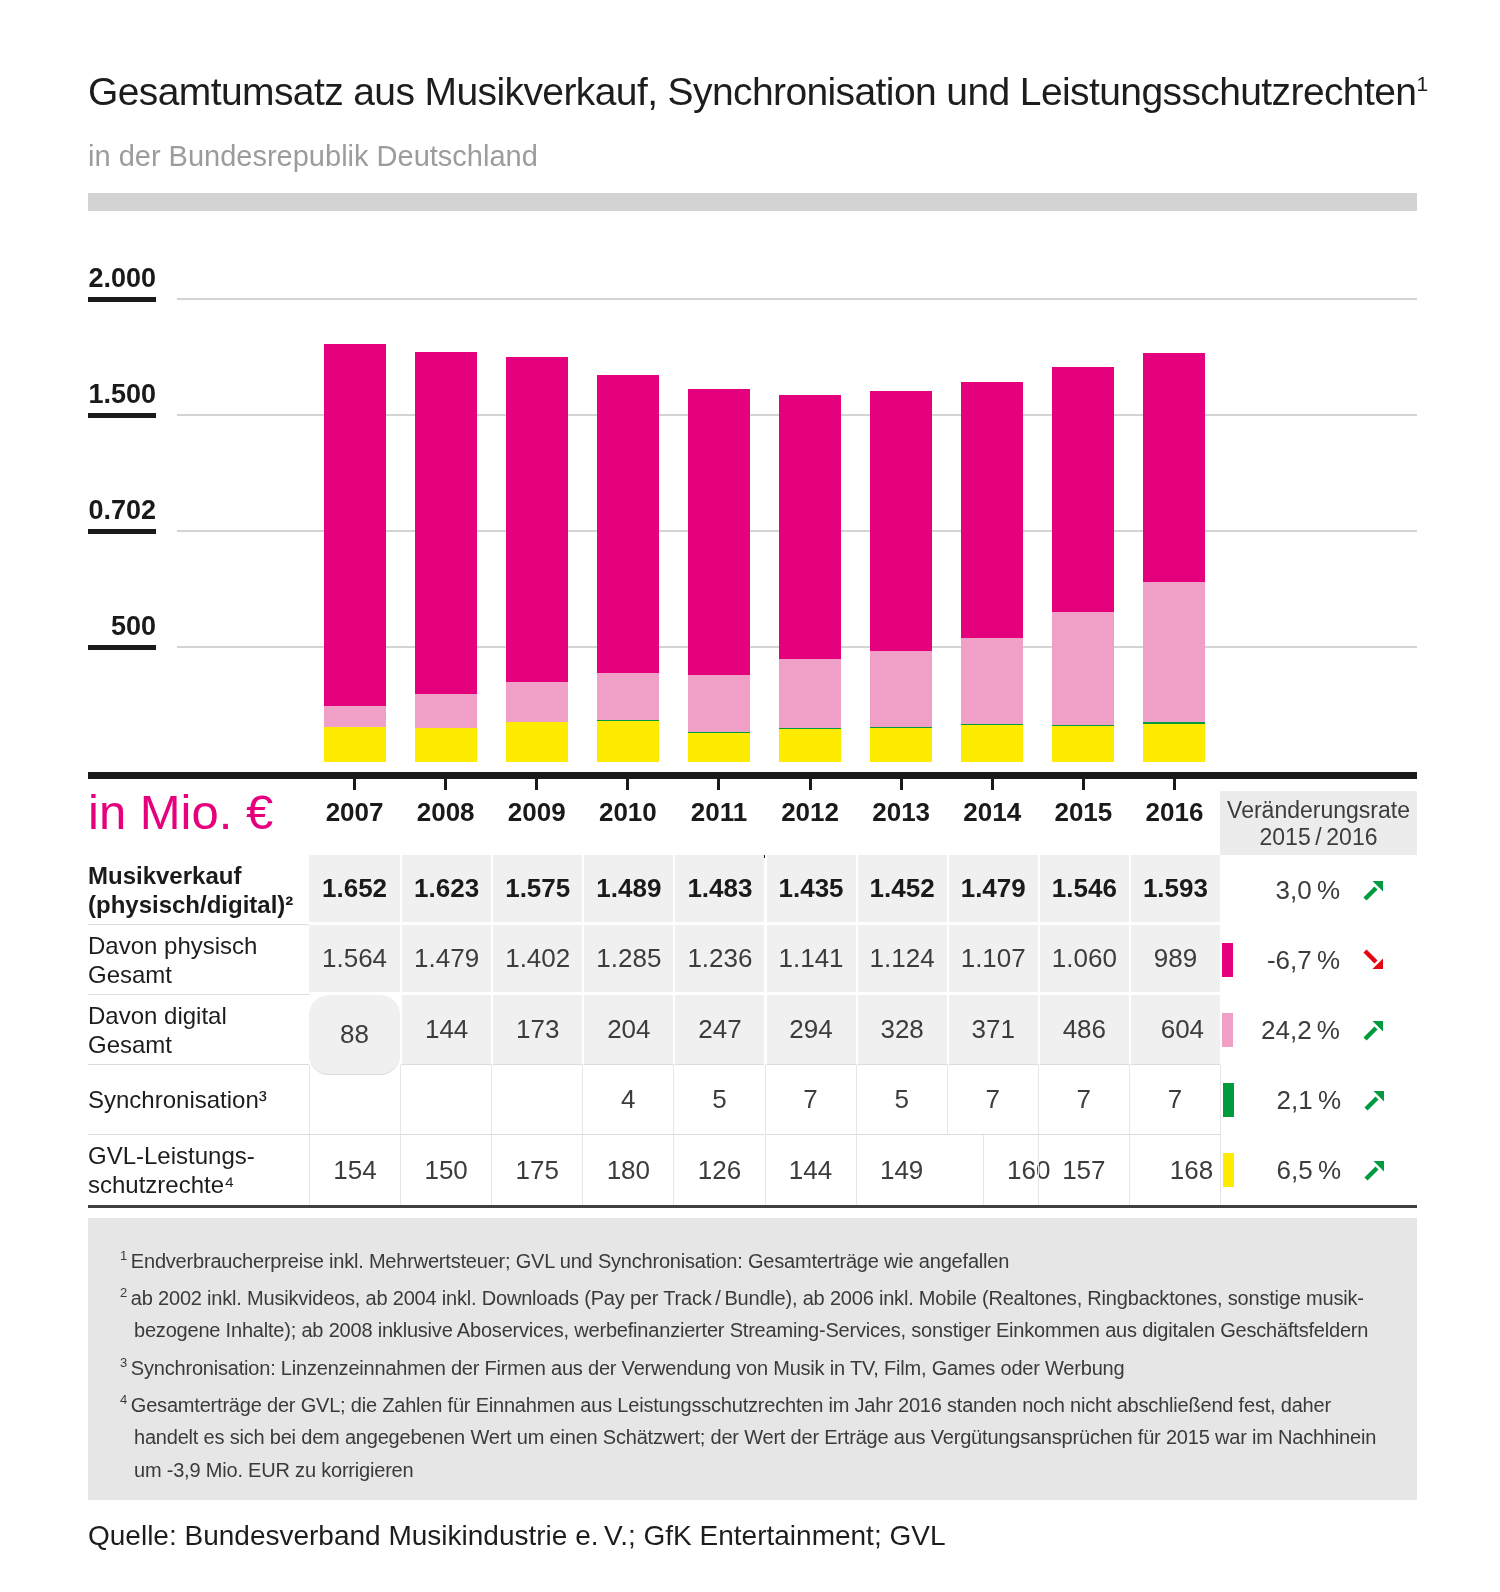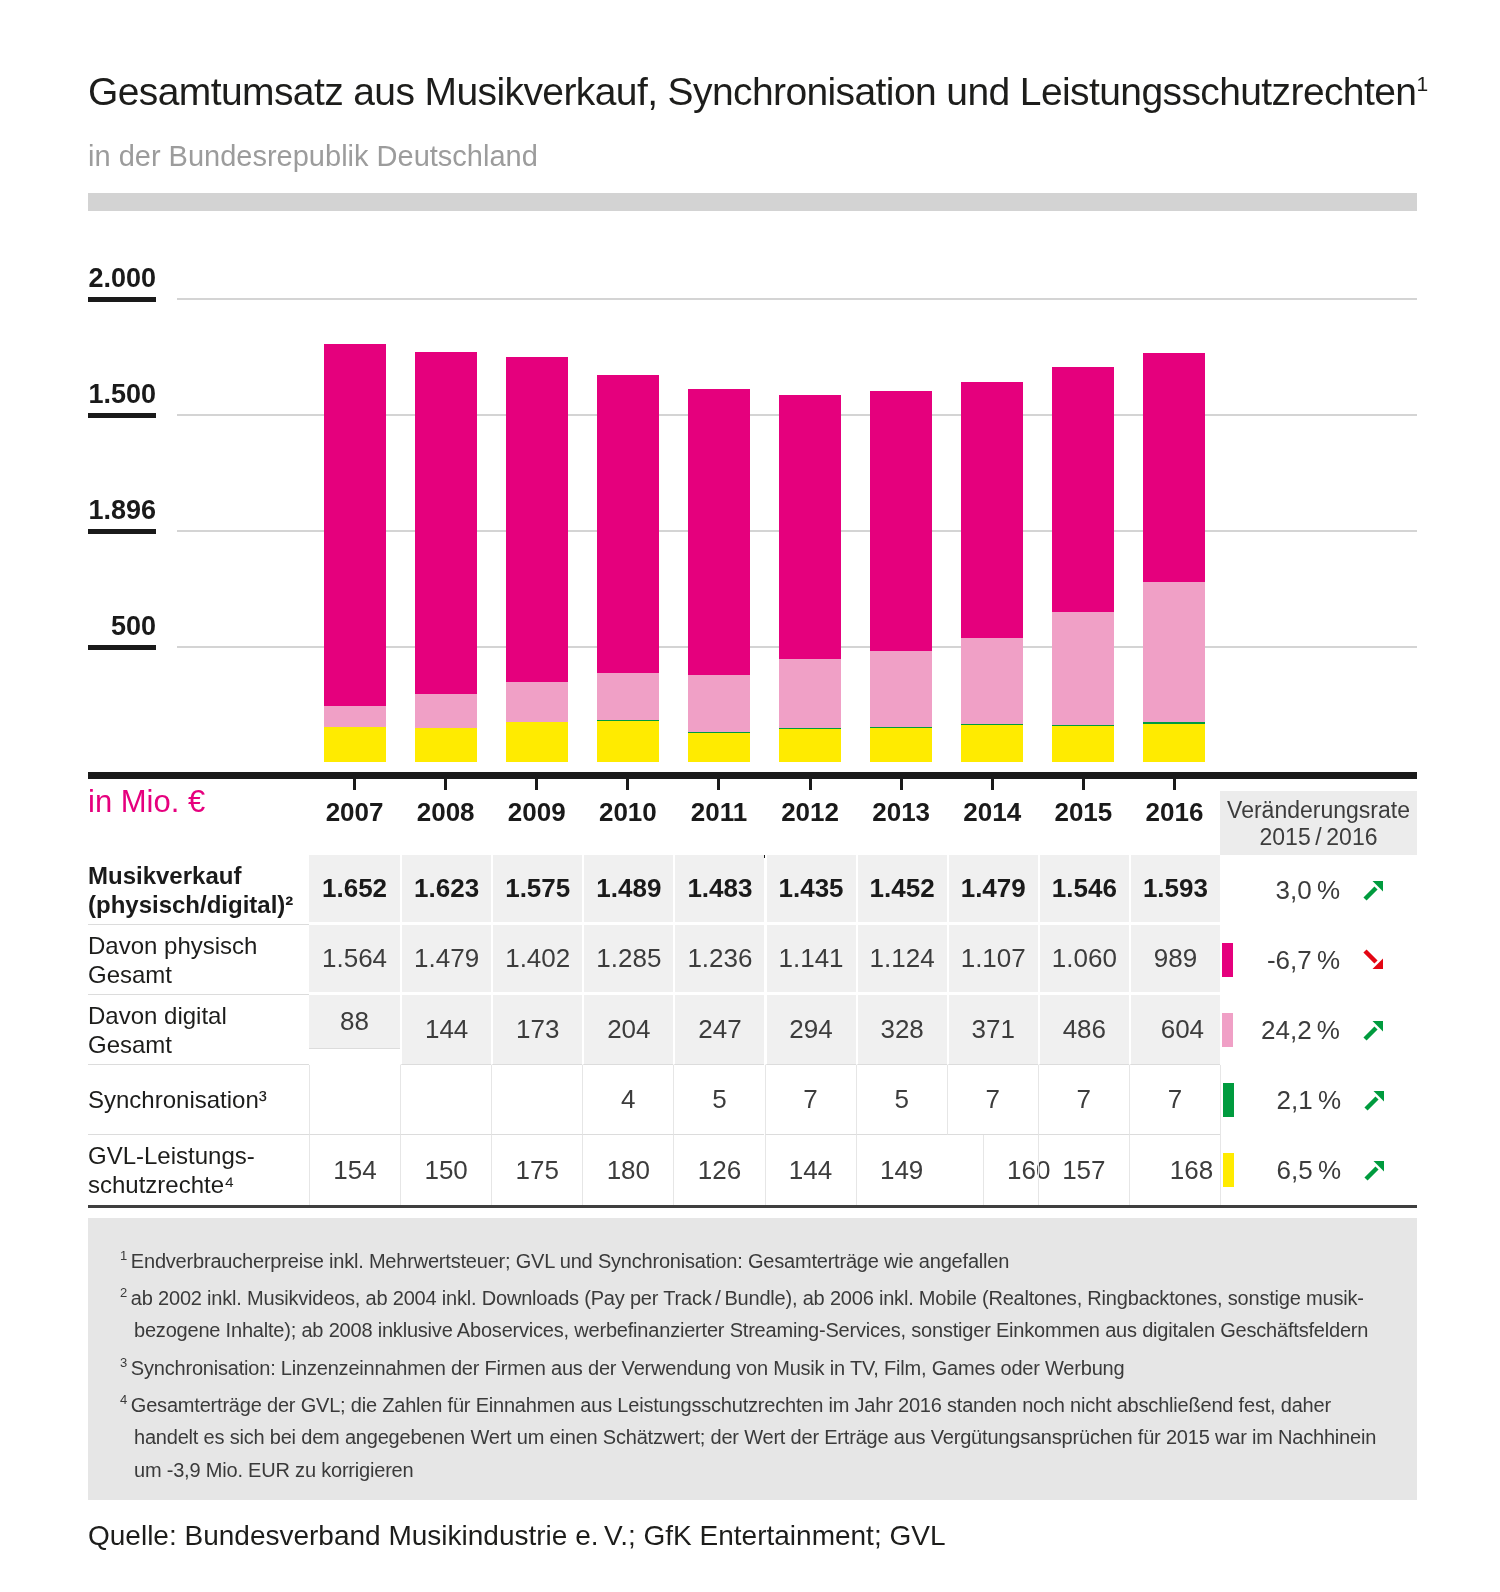--- a/index.html
+++ b/index.html
@@ -12,21 +12,21 @@
   .subtitle{position:absolute;left:88px;top:140px;font-size:29px;color:#9c9c9c;}
   .band{position:absolute;left:88px;top:193px;width:1329px;height:18px;background:#d3d3d3;}
   
   .gridline{position:absolute;left:177px;width:1240px;height:2px;background:#d4d4d4;}
   .ylabel{position:absolute;left:88px;width:68px;text-align:right;
           font-size:27px;font-weight:bold;color:#1a1a1a;}
   .yunder{position:absolute;left:88px;width:68px;height:5px;background:#1a1a1a;}
   .bar-seg{position:absolute;}
   .axis{position:absolute;left:88px;top:772px;width:1329px;height:7px;background:#1a1a1a;}
   .tick{position:absolute;top:779px;width:3px;height:11px;background:#1a1a1a;}
-  .unit-label{position:absolute;left:88px;top:784px;font-size:31px;color:#e6007e;}
+  .unit-label{position:absolute;left:88px;top:784px;font-size:49px;color:#e6007e;}
   .year{position:absolute;top:797px;text-align:center;font-size:26px;font-weight:bold;color:#1a1a1a;}
   
   .change-header{position:absolute;left:1220px;top:791px;width:197px;height:64px;
                  background:#ececec;text-align:center;font-size:23px;color:#3c3c3c;
                  line-height:27px;padding-top:6px;box-sizing:border-box;}
   .hdr-underline{position:absolute;left:88px;top:855px;width:1329px;height:3px;background:#1a1a1a;}
   .tbl-bottom{position:absolute;left:88px;top:1205px;width:1329px;height:3px;background:#3f3f3f;}
   .cell{position:absolute;box-sizing:border-box;}
   .label-cell{left:88px;width:221px;font-size:24px;color:#1d1d1b;line-height:29px;
               display:flex;flex-direction:column;justify-content:center;background:#fff;}
@@ -59,21 +59,21 @@
 
   <div id="chart">
       <div class="gridline" style="top: 298.4px;"></div>
       <div class="yunder" style="top: 297.4px;"></div>
       <div class="ylabel" style="top: 263.4px;">2.000</div>
       <div class="gridline" style="top: 414.175px;"></div>
       <div class="yunder" style="top: 413.175px;"></div>
       <div class="ylabel" style="top: 379.175px;">1.500</div>
       <div class="gridline" style="top: 529.95px;"></div>
       <div class="yunder" style="top: 528.95px;"></div>
-      <div class="ylabel" style="top: 494.95px;">1.896</div>
+      <div class="ylabel" style="top: 494.95px;">0.702</div>
       <div class="gridline" style="top: 645.725px;"></div>
       <div class="yunder" style="top: 644.725px;"></div>
       <div class="ylabel" style="top: 610.725px;">500</div>
       <div class="bar-seg" style="left: 323.55px; width: 62px; top: 726.841px; height: 35.6587px; background: rgb(255, 235, 0);"></div>
       <div class="bar-seg" style="left: 323.55px; width: 62px; top: 706.465px; height: 20.3764px; background: rgb(240, 160, 198);"></div>
       <div class="bar-seg" style="left: 323.55px; width: 62px; top: 344.321px; height: 362.144px; background: rgb(229, 0, 125);"></div>
       <div class="bar-seg" style="left: 414.65px; width: 62px; top: 727.768px; height: 34.7325px; background: rgb(255, 235, 0);"></div>
       <div class="bar-seg" style="left: 414.65px; width: 62px; top: 694.424px; height: 33.3432px; background: rgb(240, 160, 198);"></div>
       <div class="bar-seg" style="left: 414.65px; width: 62px; top: 351.962px; height: 342.462px; background: rgb(229, 0, 125);"></div>
       <div class="bar-seg" style="left: 505.75px; width: 62px; top: 721.979px; height: 40.5213px; background: rgb(255, 235, 0);"></div>
@@ -180,21 +180,21 @@
         <div class="pct">-6,7 %</div>
         <div class="arrow"><svg width="28" height="28" viewBox="0 0 28 28">
             <path d="M5 5 L16 16" stroke="#e30613" stroke-width="4.5" fill="none"></path>
             <path d="M12.5 23 H23 V12.5 Z" fill="#e30613"></path>
           </svg></div>
       </div>
       <div class="cell label-cell" style="top: 995px; height: 70px; border-bottom: 1px solid rgb(220, 220, 220);">
         <div>Davon digital</div>
         <div>Gesamt</div>
       </div>
-      <div class="cell value-cell shaded" style="left: 309px; width: 91.1px; top: 995px; height: 54px; border-bottom: 1px solid rgb(220, 220, 220);">88</div>
+      <div class="cell value-cell shaded" style="left: 309px; width: 91.1px; top: 995px; height: 80px; border-bottom: 1px solid rgb(220, 220, 220); border-radius: 20px;">88</div>
       <div class="cell value-cell shaded" style="left: 400.1px; width: 91.1px; top: 995px; height: 70px; border-left: 2px solid rgb(255, 255, 255); border-bottom: 1px solid rgb(220, 220, 220);">144</div>
       <div class="cell value-cell shaded" style="left: 491.2px; width: 91.1px; top: 995px; height: 70px; border-left: 2px solid rgb(255, 255, 255); border-bottom: 1px solid rgb(220, 220, 220);">173</div>
       <div class="cell value-cell shaded" style="left: 582.3px; width: 91.1px; top: 995px; height: 70px; border-left: 2px solid rgb(255, 255, 255); border-bottom: 1px solid rgb(220, 220, 220);">204</div>
       <div class="cell value-cell shaded" style="left: 673.4px; width: 91.1px; top: 995px; height: 70px; border-left: 2px solid rgb(255, 255, 255); border-bottom: 1px solid rgb(220, 220, 220);">247</div>
       <div class="cell value-cell shaded" style="left: 764.5px; width: 91.1px; top: 995px; height: 70px; border-left: 2px solid rgb(255, 255, 255); border-bottom: 1px solid rgb(220, 220, 220);">294</div>
       <div class="cell value-cell shaded" style="left: 855.6px; width: 91.1px; top: 995px; height: 70px; border-left: 2px solid rgb(255, 255, 255); border-bottom: 1px solid rgb(220, 220, 220);">328</div>
       <div class="cell value-cell shaded" style="left: 946.7px; width: 91.1px; top: 995px; height: 70px; border-left: 2px solid rgb(255, 255, 255); border-bottom: 1px solid rgb(220, 220, 220);">371</div>
       <div class="cell value-cell shaded" style="left: 1037.8px; width: 91.1px; top: 995px; height: 70px; border-left: 2px solid rgb(255, 255, 255); border-bottom: 1px solid rgb(220, 220, 220);">486</div>
       <div class="cell value-cell shaded" style="left: 1128.9px; width: 105px; top: 995px; height: 70px; border-left: 2px solid rgb(255, 255, 255); border-bottom: 1px solid rgb(220, 220, 220);">604</div>
       <div class="cell change-cell" style="top: 995px; height: 70px;">

